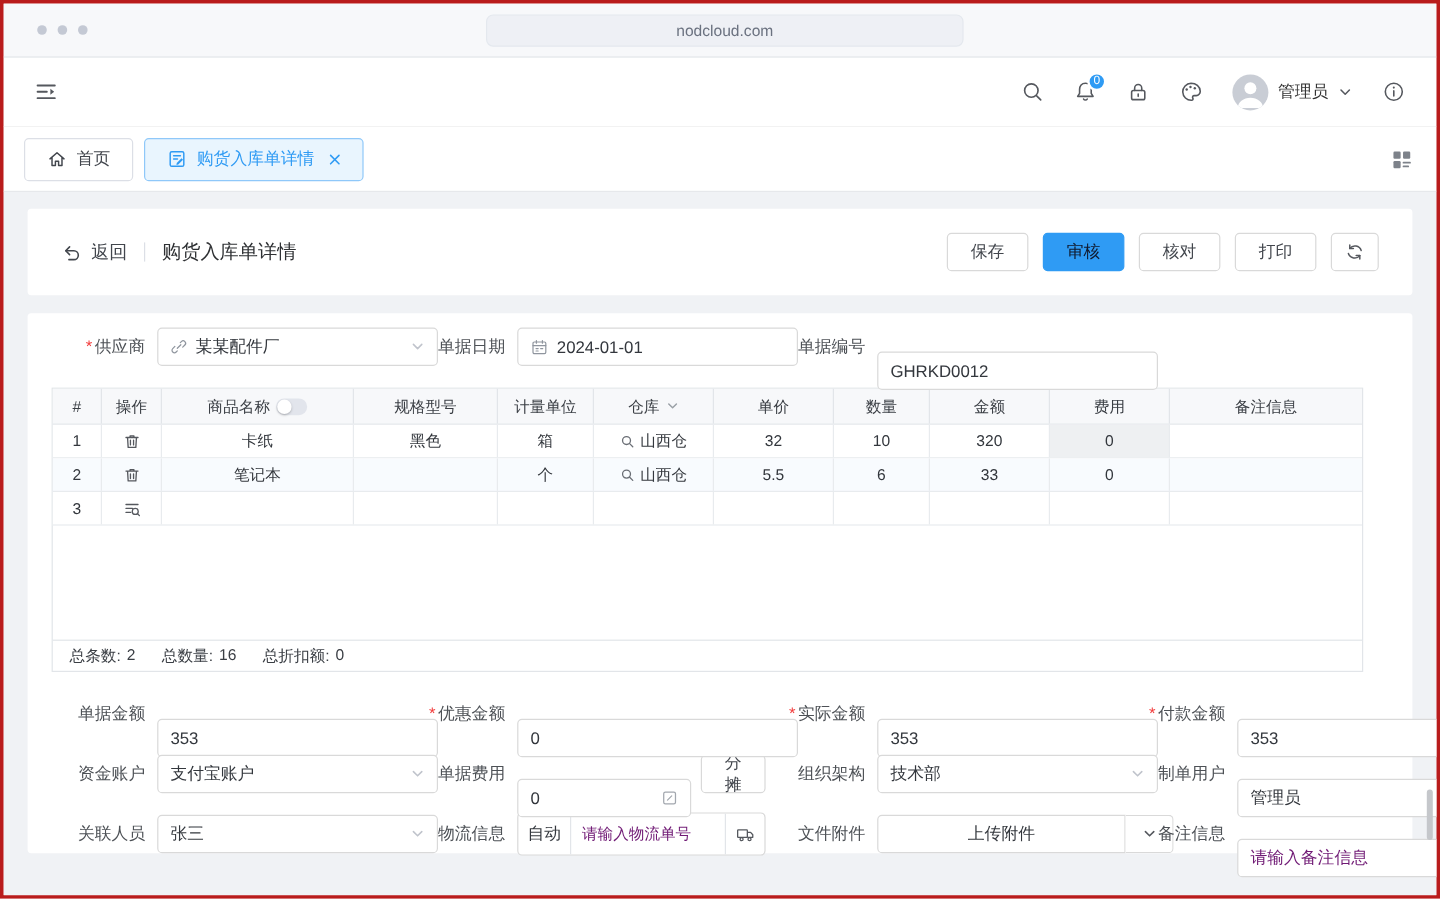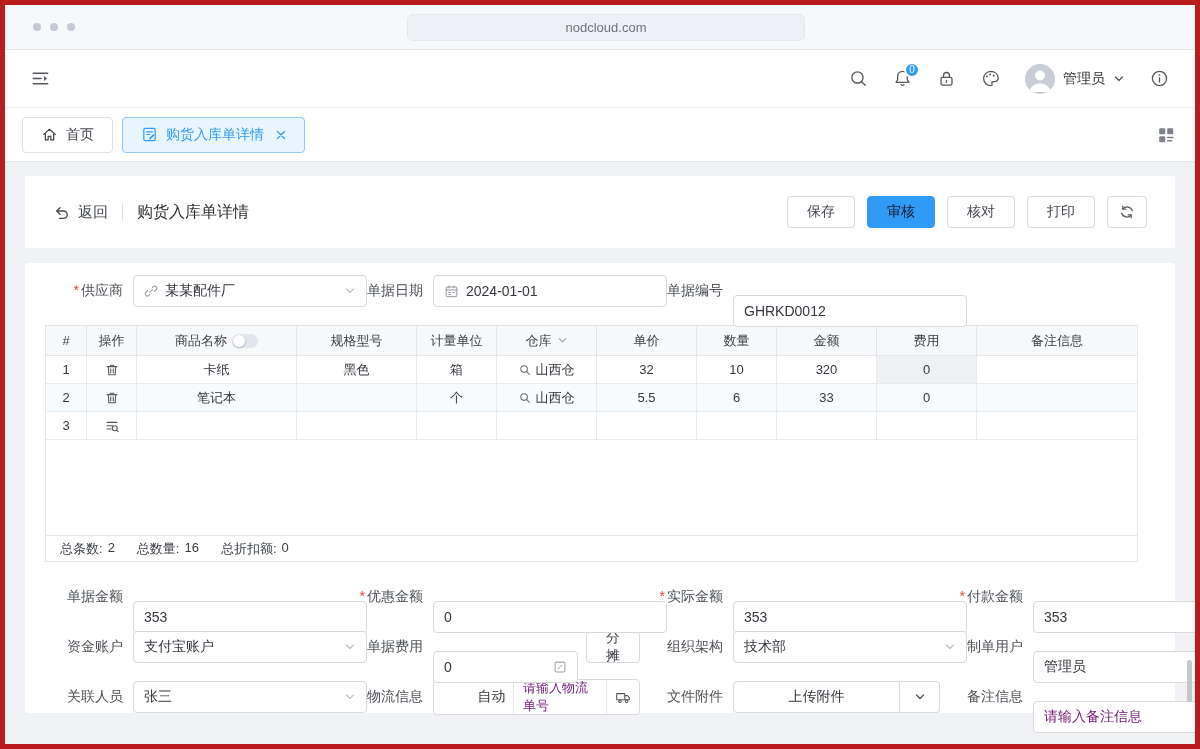--- a/index.html
+++ b/index.html
@@ -1,18 +1,18 @@
 <!DOCTYPE html>
 <html><head>
 <meta charset="utf-8">
 <style>
   * { margin:0; padding:0; box-sizing:border-box; }
   html,body { width:1200px; height:749px; overflow:hidden; background:#fff;
     font-family:"Liberation Sans","DejaVu Sans",sans-serif; }
-  .frame { position:relative; width:1200px; height:749px; border:5px solid #b91c1c;
+  .frame { position:relative; width:1200px; height:749px; border:3px solid #b91c1c;
     display:flex; flex-direction:column; background:#fff; overflow:hidden; }
 
   
   .browser-bar { height:45px; flex:none; background:#f7f8fa; border-bottom:1px solid #e3e6ea;
     position:relative; display:flex; align-items:center; }
   .dots { display:flex; gap:9px; margin-left:28px; }
   .dot { width:8px; height:8px; border-radius:50%; background:#c4c9d4; }
   .url-pill { position:absolute; left:402px; top:9px; width:398px; height:27px;
     background:#eef0f5; border:1px solid #e4e8ee; border-radius:6px;
     display:flex; align-items:center; justify-content:center;
@@ -103,27 +103,27 @@
   .sumitem { display:flex; gap:5px; }
 
   
   .bform { margin-top:19px; }
   .bform .frow { margin-bottom:18px; }
   .input-plain { cursor:text;margin-top:40px; }
   .fee-wrap { display:flex; align-items:center; width:207px; flex:none; }
   .fee-wrap .fctrl { width:145px; }
   .share-btn { margin-left:8px; width:54px; height:32px; }
   .igroup { width:207px; flex:none; height:36px; border:1px solid #d9d9d9; border-radius:4px;
-    display:flex; align-items:stretch; overflow:hidden; font-size:14px; background:#fff;padding-left:36px; }
+    display:flex; align-items:stretch; overflow:hidden; font-size:14px; background:#fff; }
   .iaddon { display:flex; align-items:center; justify-content:center; flex:none;
     color:#33373d; cursor:pointer; }
   .iaddon.left { width:44px; border-right:1px solid #e2e5e9; }
   .iaddon.right { width:33px; border-left:1px solid #e2e5e9; color:#55585e; }
   .ifield { flex:1; display:flex; align-items:center; padding:0 9px; font-size:13px; }
-  .upload-group { width:207px; flex:none; height:32px; display:flex; }
+  .upload-group { width:247px; flex:none; height:32px; display:flex; }
   .upload-main { flex:1; border:1px solid #d9d9d9; border-radius:4px 0 0 4px;
     display:flex; align-items:center; justify-content:center; font-size:14px; color:#33373d;
     background:#fff; cursor:pointer; }
   .upload-chev { width:40px; border:1px solid #d9d9d9; border-left:none; border-radius:0 4px 4px 0;
     display:flex; align-items:center; justify-content:center; color:#55585e; background:#fff;
     cursor:pointer; }
   .edit-icon { color:#a2a7ae; display:flex; }
 
   .scroll-thumb { position:absolute; right:3px; top:655px; width:5px; height:42px;
     background:#c5c7cb; border-radius:3px; }

